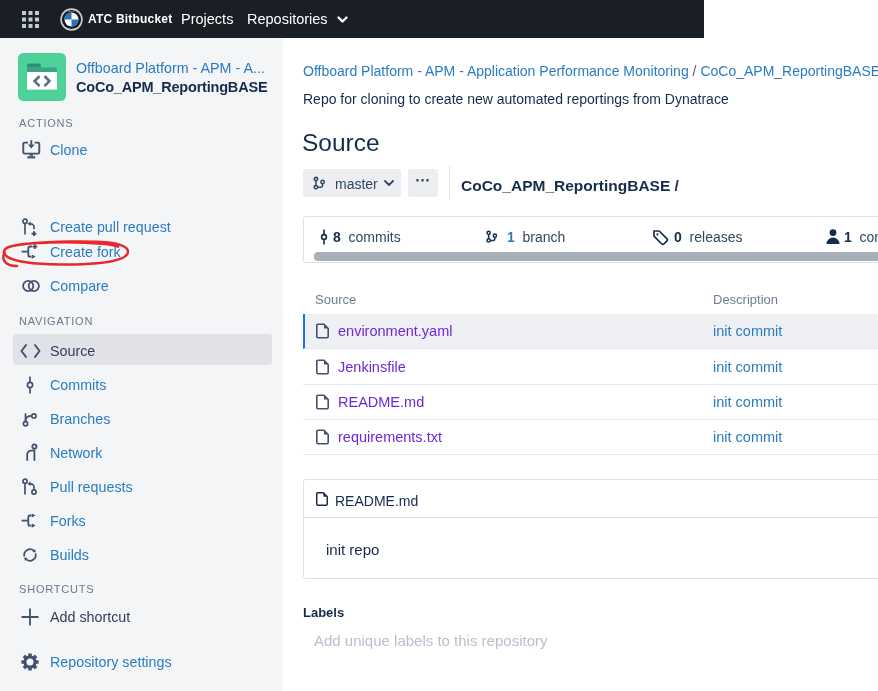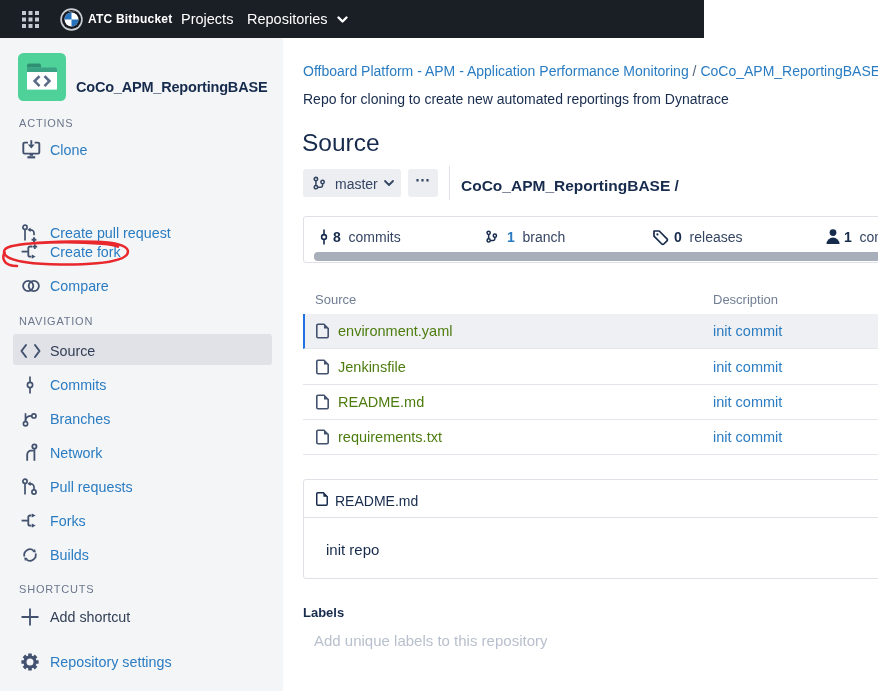--- a/index.html
+++ b/index.html
@@ -25,21 +25,21 @@
 .h1 { position:absolute; left:302px; top:129px; font-size:24.5px; font-weight:500; color:#172b4d; }
 .btn { position:absolute; top:169px; height:28px; background:#eceef1; border-radius:3px; }
 .pathbold { position:absolute; left:461px; top:177px; font-size:15.5px; font-weight:700; color:#172b4d; }
 .statcard { position:absolute; left:303px; top:216px; width:640px; height:47px; border:1px solid #dfe1e6; border-radius:3px; background:#fff; }
 .stat { position:absolute; top:229px; font-size:14px; color:#344563; white-space:nowrap; }
 .stat b { color:#172b4d; font-weight:700; }
 .scrollbar { position:absolute; left:314px; top:252px; width:610px; height:9px; background:#a8afba; border-radius:4px; }
 .thead { position:absolute; font-size:13px; color:#707e93; }
 .row { position:absolute; left:303px; width:640px; height:35px; border-bottom:1px solid #e3e6ea; background:#fff; }
 .row.hl { background:#eff0f3; border-left:2px solid #1f70e0; }
-.fname { position:absolute; left:35px; top:50%; transform:translateY(-50%); font-size:14.5px; color:#4d7c0f; }
+.fname { position:absolute; left:35px; top:50%; transform:translateY(-50%); font-size:14.5px; color:#6d28d9; }
 .row.hl .fname { left:33px; }
 .initc { position:absolute; left:410px; top:50%; transform:translateY(-50%); font-size:14.5px; color:#2a7cc2; }
 .row.hl .initc { left:408px; }
 .ficon { position:absolute; left:13px; top:50%; transform:translateY(-50%); }
 .row.hl .ficon { left:11px; }
 .readme { position:absolute; left:303px; top:479px; width:640px; height:100px; border:1px solid #dfe1e6; border-radius:3px; background:#fff; }
 .readme .hd { position:absolute; left:0; top:0; width:100%; height:38px; border-bottom:1px solid #dfe1e6; }
 .readme .hd span { position:absolute; left:31px; top:13px; font-size:14px; color:#172b4d; }
 .readme .bd { position:absolute; left:22px; top:61px; font-size:15px; color:#172b4d; }
 .labels-h { position:absolute; left:303px; top:605px; font-size:13px; font-weight:700; color:#172b4d; }
@@ -81,35 +81,36 @@
 
 <div id="side">
 
   <svg class="abs" style="left:18px;top:15px" width="48" height="48" viewBox="0 0 48 48">
     <rect x="0" y="0" width="48" height="48" rx="5.5" fill="#4fd29a"></rect>
     <path d="M9,12.5 a2,2 0 0 1 2,-2 h10 a2,2 0 0 1 2,2 v2 h-14 z" fill="#2f8f72"></path>
     <path d="M9,14.5 h28 a2,2 0 0 1 2,2 v2.5 h-30 z" fill="#3aa384"></path>
     <rect x="9" y="19" width="30" height="17.6" fill="#ffffff"></rect>
     <path d="M20.6,24 L16.6,28.1 L20.6,32.2 M27.4,24 L31.4,28.1 L27.4,32.2" fill="none" stroke="#5a6b87" stroke-width="2.6" stroke-linecap="square"></path>
   </svg>
+  <div class="abs" style="left:76px;top:22px;font-size:14.3px;color:#2a7cc2;white-space:nowrap;">Offboard Platform - APM - A...</div>
   <div class="abs" style="left:76px;top:41px;font-size:14.5px;letter-spacing:-0.2px;font-weight:700;color:#172b4d;white-space:nowrap;">CoCo_APM_ReportingBASE</div>
 
   <div class="seclabel" style="top:79px;">ACTIONS</div>
 
   <div class="sitem" style="top:95px;">
     <svg width="20" height="20" viewBox="0 0 20 20" style="left:21px">
       <path d="M7,2.6 H3.6 A1.3,1.3 0 0 0 2.3,3.9 v8.4 A1.3,1.3 0 0 0 3.6,13.6 h13.4 A1.3,1.3 0 0 0 18.3,12.3 V3.9 A1.3,1.3 0 0 0 17,2.6 H13.6" fill="none" stroke="#42526e" stroke-width="1.9"></path>
       <path d="M10.3,0.2 V4.8" stroke="#42526e" stroke-width="1.9"></path>
       <path d="M6.9,4.4 L13.7,4.4 L10.3,8.5 Z" fill="#42526e"></path>
       <rect x="8.6" y="13.6" width="3.4" height="2.2" fill="#42526e"></rect>
       <rect x="6.4" y="16.2" width="7.8" height="2.2" fill="#42526e"></rect>
     </svg>
     <span class="txt">Clone</span>
   </div>
-  <div class="sitem" style="top:178px;">
+  <div class="sitem" style="top:172px;">
     <svg width="20" height="20" viewBox="0 0 20 20">
       <circle cx="5" cy="4.3" r="2.1" fill="none" stroke="#42526e" stroke-width="1.7"></circle>
       <path d="M5,6.6 V17.5" stroke="#42526e" stroke-width="1.7"></path>
       <path d="M14,12.3 V10.1 a3.3,3.3 0 0 0 -3.3,-3.3 H10" fill="none" stroke="#42526e" stroke-width="1.7"></path>
       <path d="M10.6,4.5 V9.1 L7.4,6.8 Z" fill="#42526e"></path>
       <path d="M14,14.3 V19.1 M11.6,16.7 H16.4" stroke="#42526e" stroke-width="1.9"></path>
     </svg>
     <span class="txt">Create pull request</span>
   </div>
   <div class="sitem" style="top:197px;">

